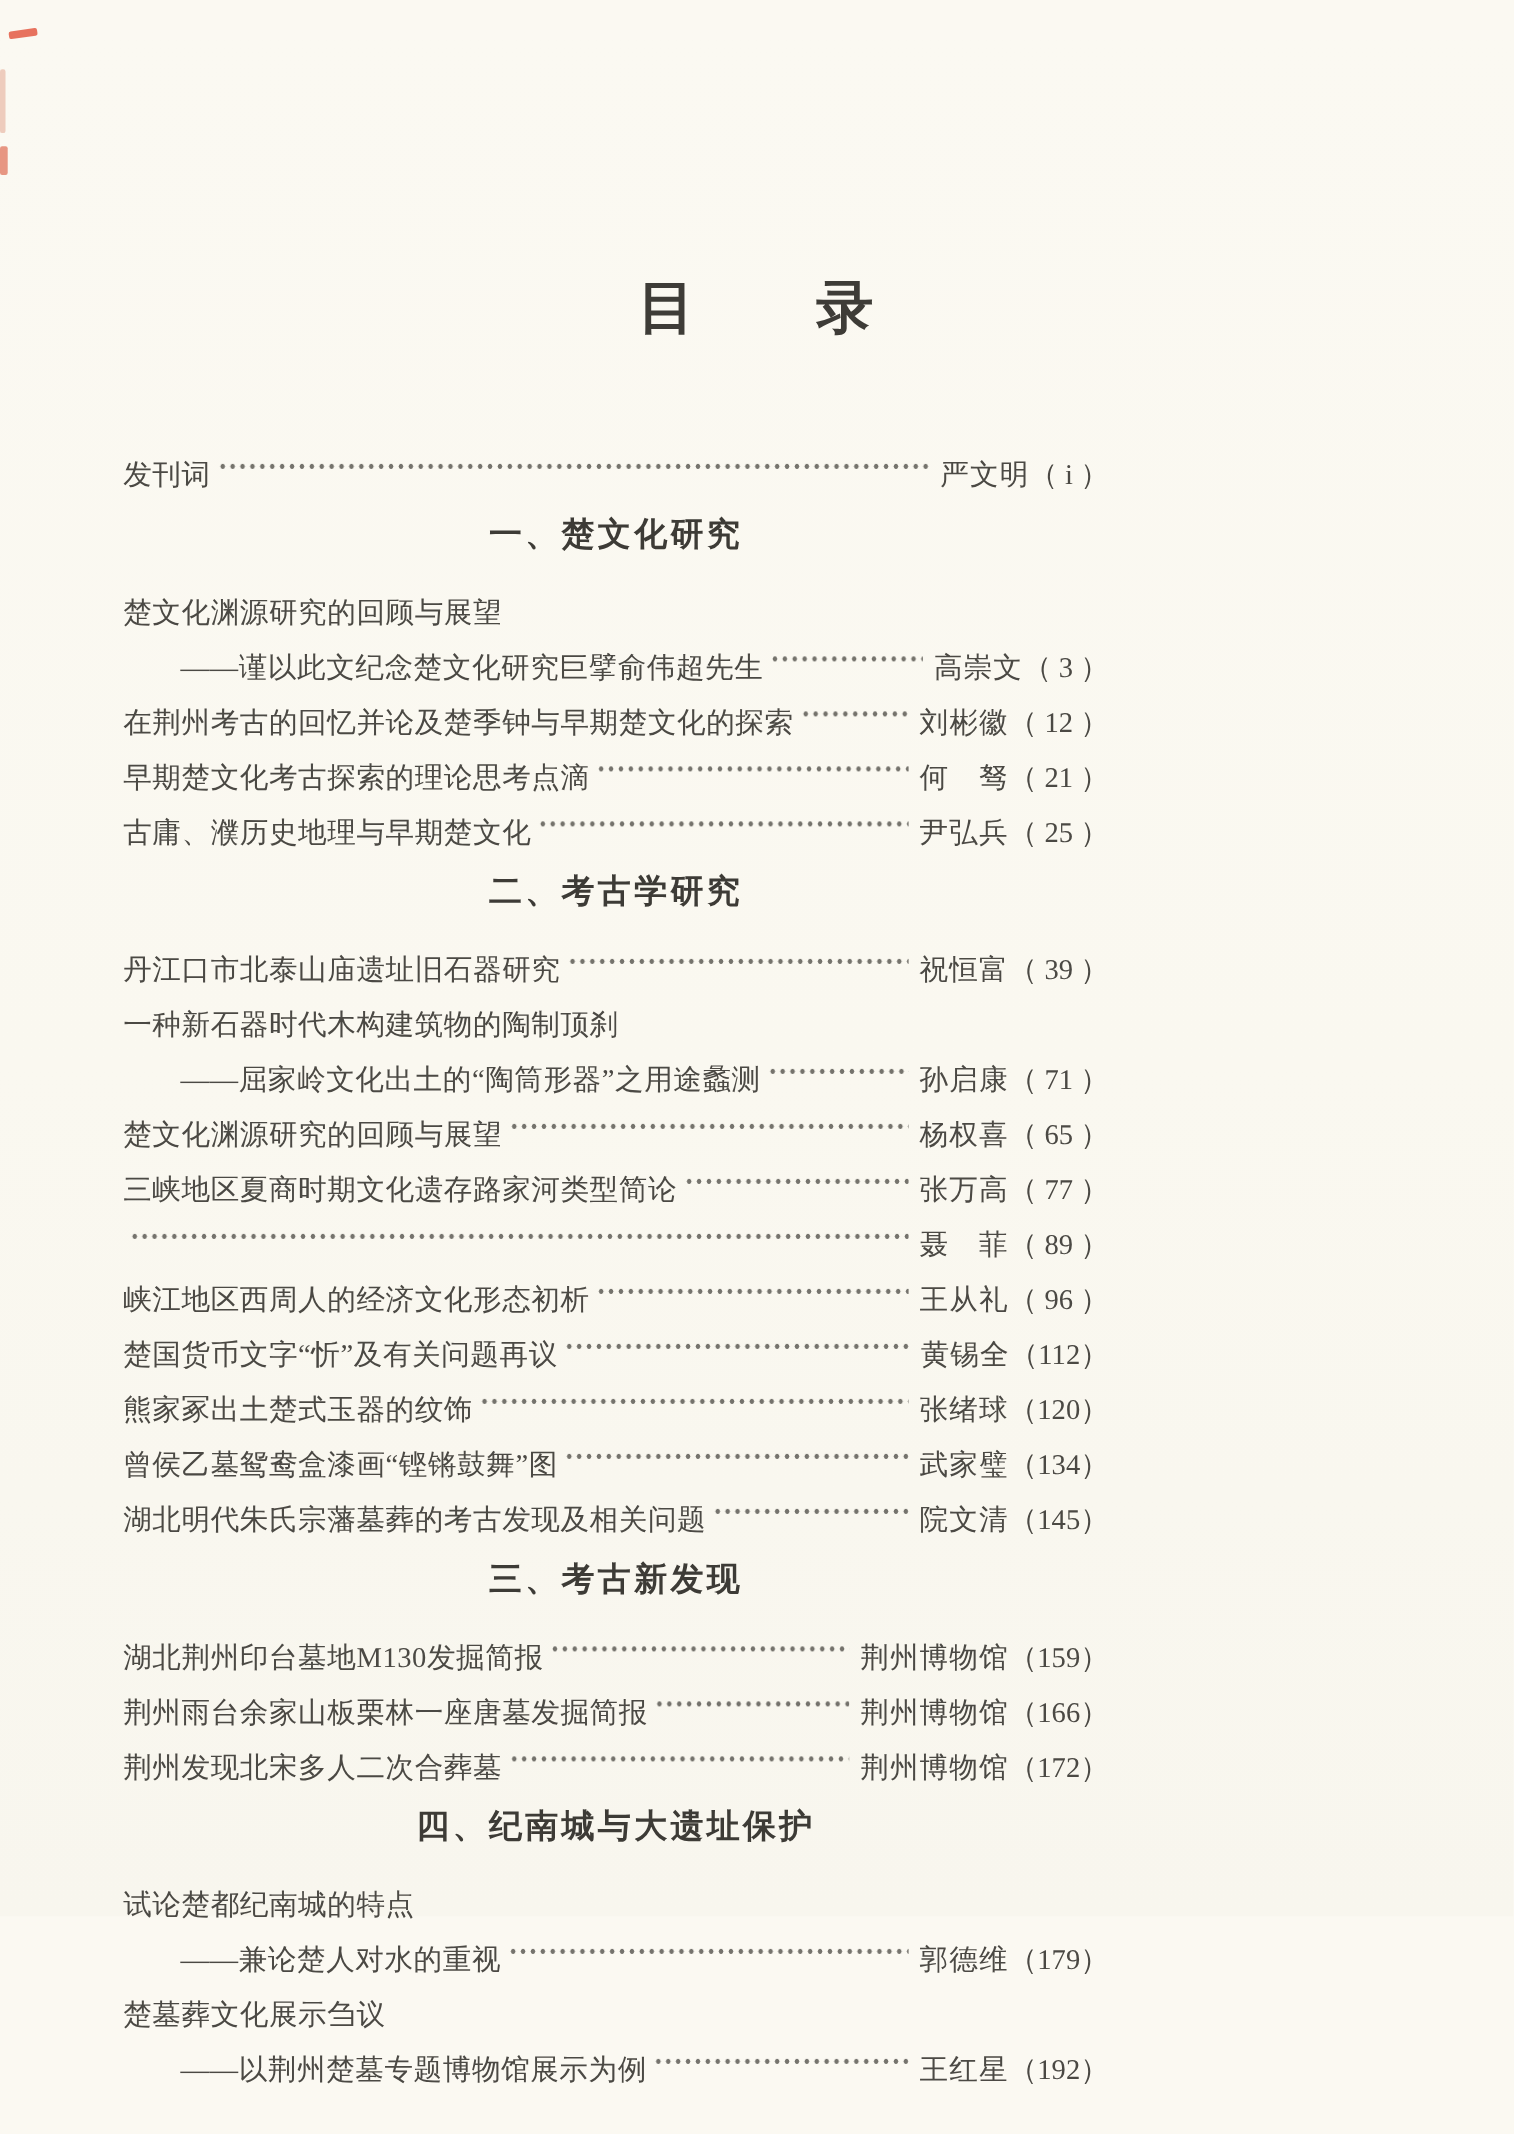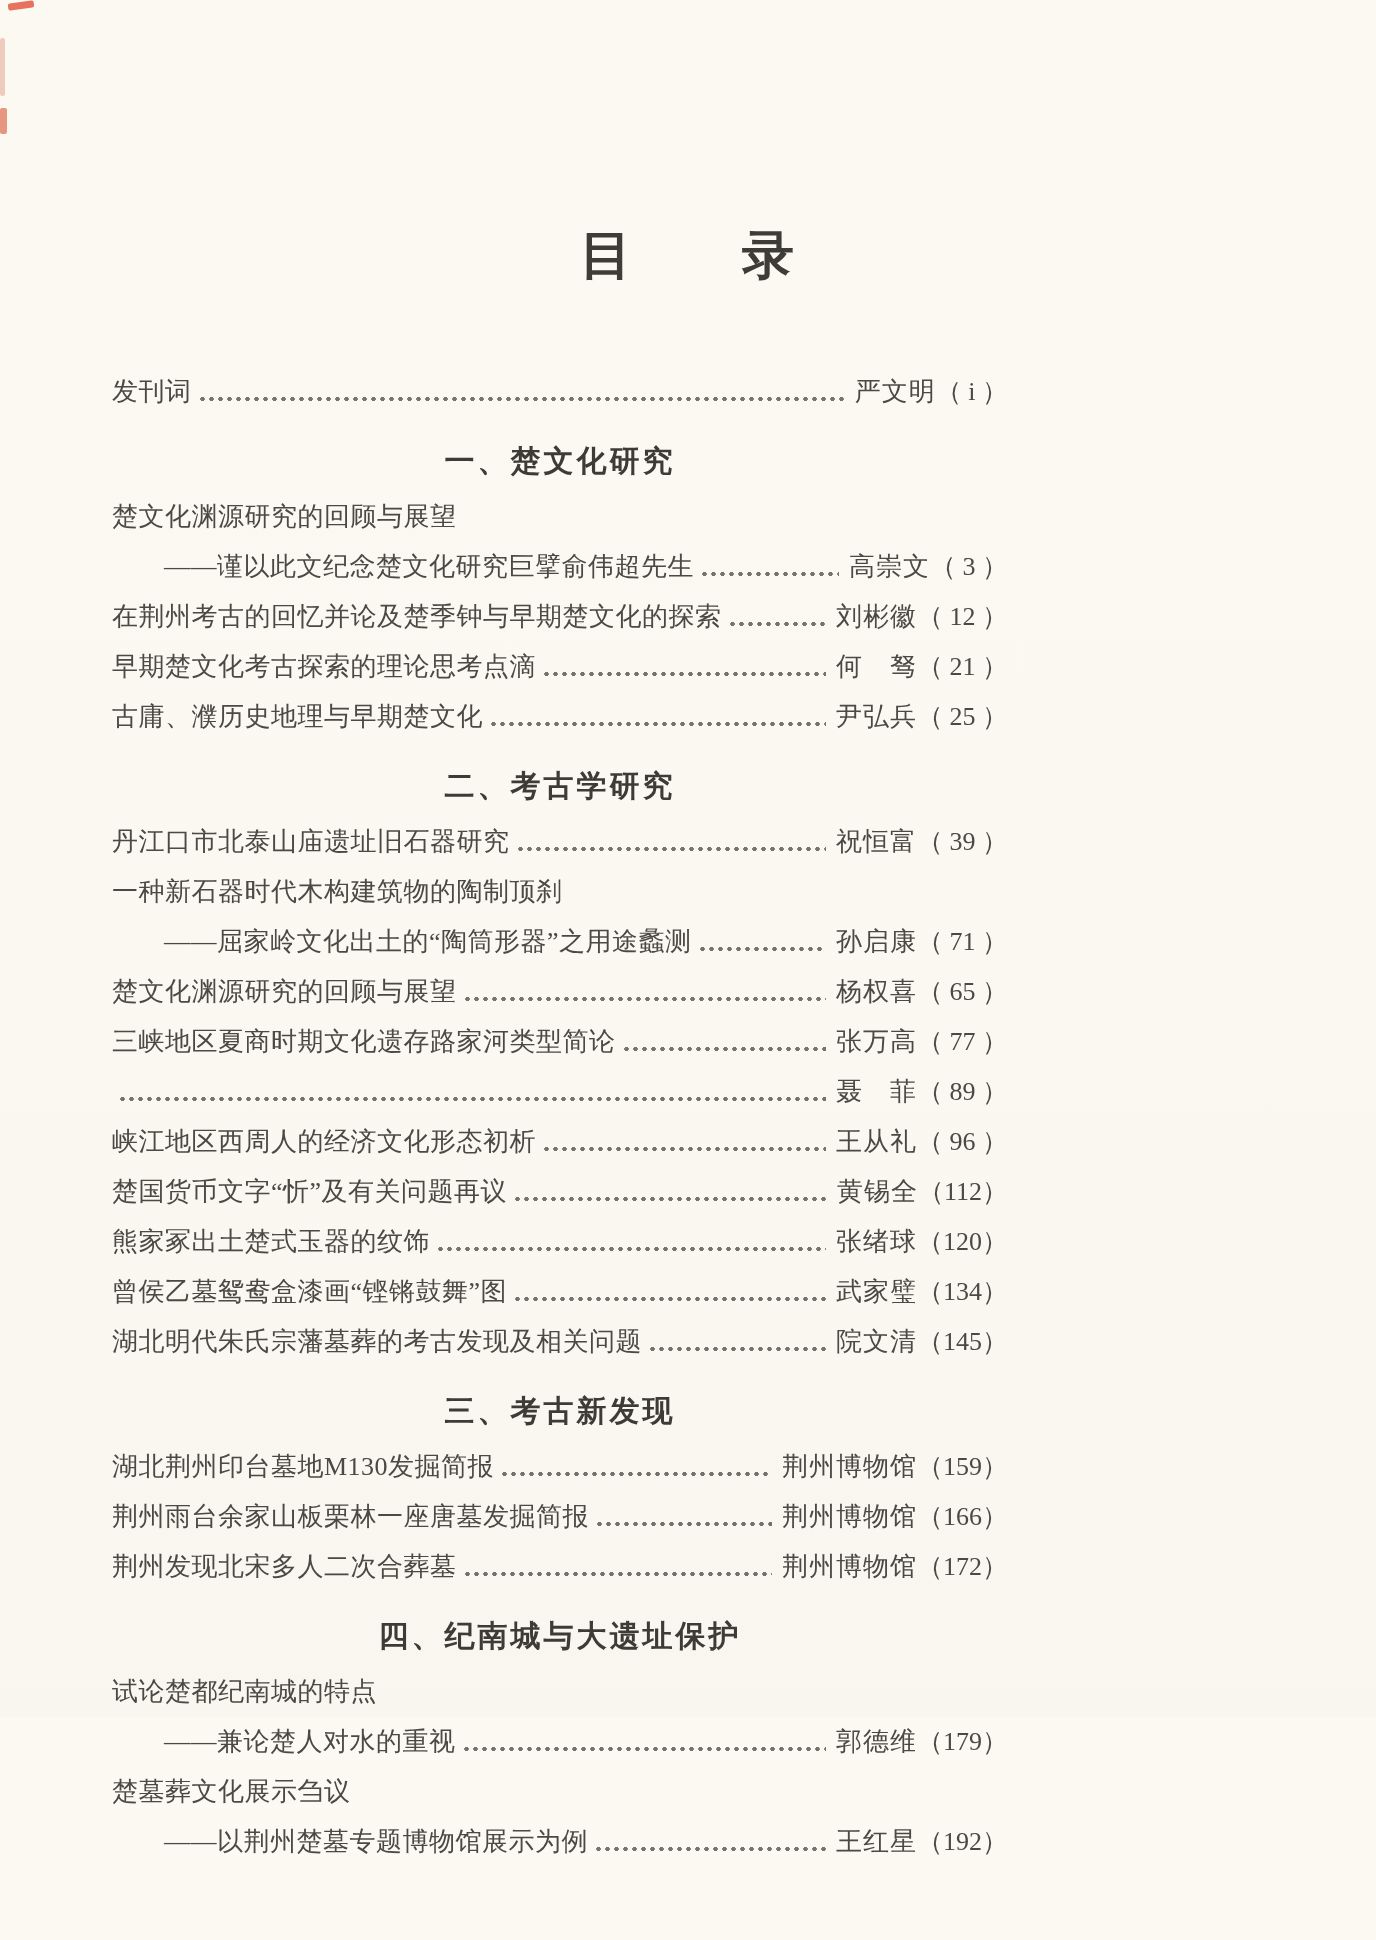--- a/index.html
+++ b/index.html
@@ -10,20 +10,21 @@
     background: #fbf9f2;
     overflow: hidden;
   }
   .page {
     position: relative;
     width: 1376px;
     height: 1717px;
     background: linear-gradient(180deg, #fbf9f2 0%, #faf8f0 55%, #f8f6ee 100%);
     font-family: "Liberation Serif", "DejaVu Serif", serif;
     color: #4b4944;
+    margin-top: 25px;
   }
   .artifact { position: absolute; border-radius: 2px; }
   .artifact.a1 { left: 8px;  top: 2px;   width: 26px; height: 7px;  background: #e25038; transform: rotate(-8deg); opacity: .8; }
   .artifact.a2 { left: 0;    top: 38px;  width: 5px;  height: 58px; background: #e8b9a6; opacity: .7; }
   .artifact.a3 { left: 0;    top: 108px; width: 7px;  height: 26px; background: #e0745c; opacity: .75; }
   h1.title {
     margin: 0;
     padding-top: 226px;
     text-align: center;
     font-size: 52px;
@@ -32,21 +33,21 @@
     letter-spacing: 2px;
     color: #3e3c37;
   }
   .toc {
     margin: 88px 118px 0 112px; 
     width: 896px;
     font-size: 26px;
   }
   .row {
     display: flex;
-    align-items: flex-start;
+    align-items: flex-end;
     height: 50px;
     white-space: nowrap;
   }
   .row.indent { padding-left: 52px; }
   .row .t { flex: 0 0 auto; letter-spacing: 0.5px; }
   .leader {
     flex: 1 1 auto;
     height: 50px;
     margin: 0 10px 0 6px;
     background-image: radial-gradient(circle, #5d5b55 2px, rgba(0,0,0,0) 2.4px);

